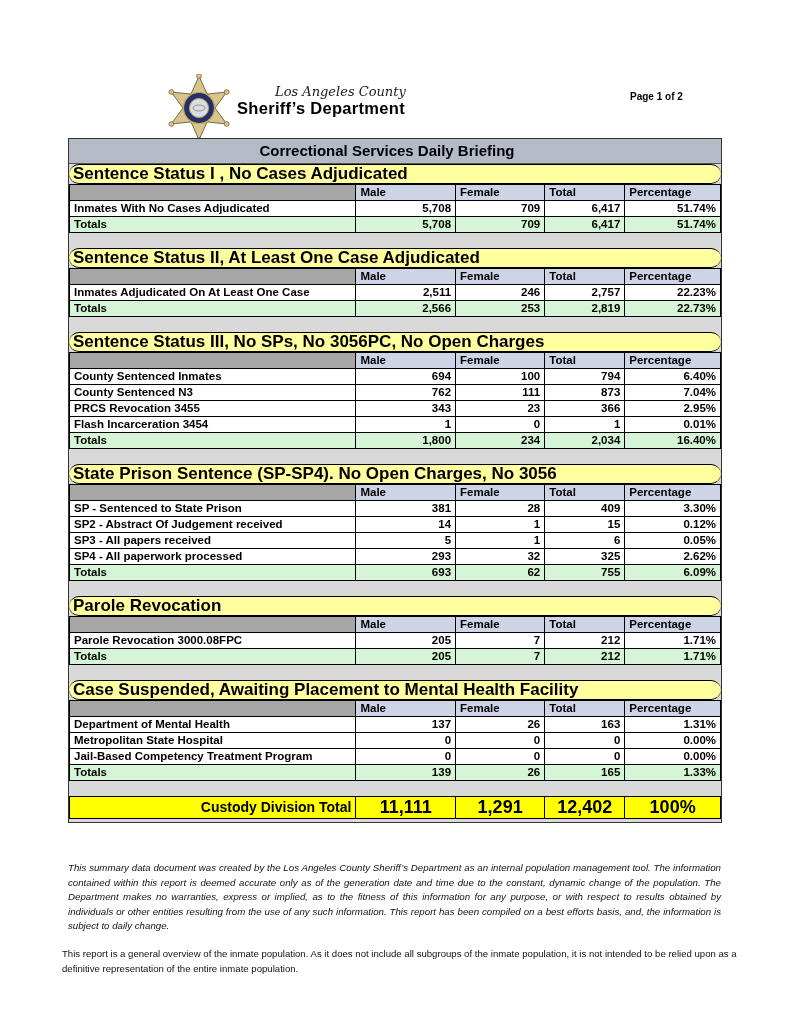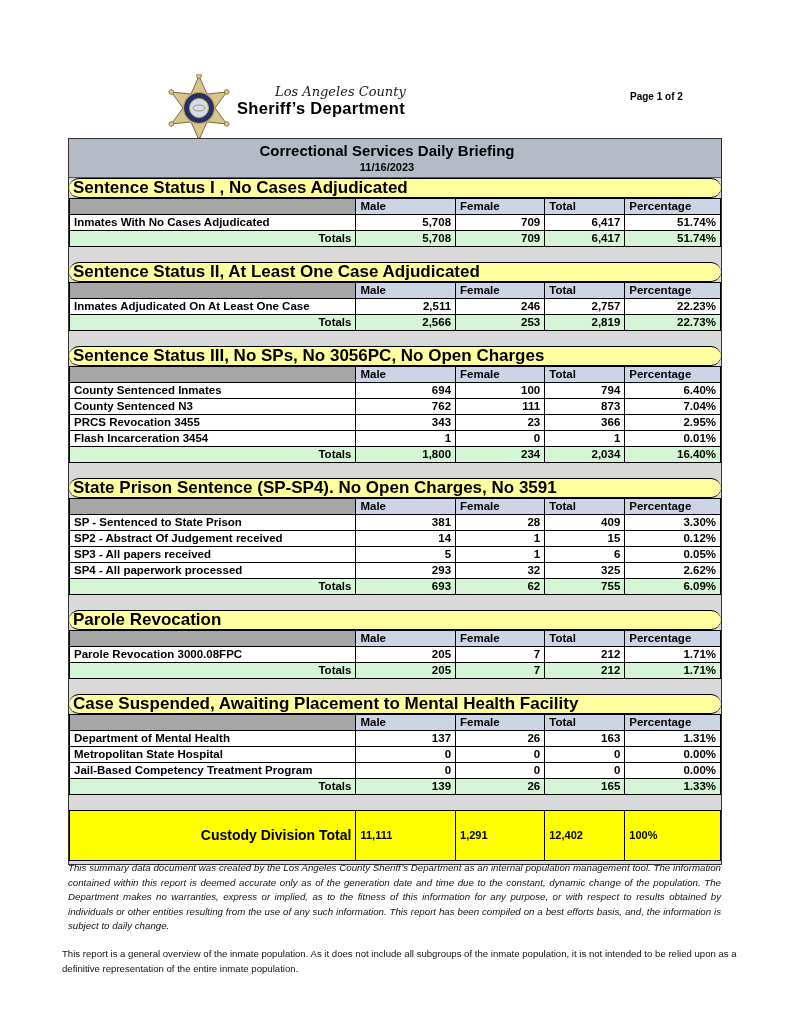--- a/index.html
+++ b/index.html
@@ -45,29 +45,29 @@
   col.c3 { width:12.3%; } col.c4 { width:14.7%; }
   .tbl td {
     border:1px solid #000; font-size:11.5px; font-weight:bold;
     line-height:13px; padding:1px 4px; background:#fff;
     overflow:hidden; white-space:nowrap;
   }
   td.hdr-spacer { background:#a6a6a6; border-right:1px solid #000; }
   td.colhdr { background:#cdd4e6; text-align:left; }
   .tbl td.num { text-align:right; }
   .tbl tr.totals td { background:#d6f5d6; }
-  .tbl td.tlabel { text-align:right; }
+  .tbl td.tlabel { text-align:left; }
 
   table.grand { width:100%; border-collapse:collapse; table-layout:fixed; }
   .grand td {
     border:1px solid #000; background:#ffff00; font-weight:bold;
-    padding:16px 4px; line-height:17px; white-space:nowrap; overflow:hidden;
+    padding:2px 4px; line-height:17px; white-space:nowrap; overflow:hidden;
   }
   .grand td.glabel { font-size:14px; text-align:right; }
-  .grand td.num { font-size:11px; text-align:left; }
+  .grand td.num { font-size:18px; text-align:center; }
 
   
   .disclaimer {
     position:absolute; left:68px; top:861px; width:653px;
     font-size:9.7px; font-style:italic; line-height:14.5px;
     text-align:justify; color:#111;
   }
   .bottom-note {
     position:absolute; left:62px; top:946px; width:676px;
     font-size:9.6px; line-height:15px; color:#111;
@@ -93,21 +93,20 @@
 </div>
 <div class="agency">
   <div class="agency-line1">Los Angeles County</div>
   <div class="agency-line2">Sheriff’s Department</div>
 </div>
 <div class="page-label">Page 1 of 2</div>
 
 <div class="report">
   <div class="titlebar">
     <div class="rpt-title">Correctional Services Daily Briefing</div>
-    <div class="rpt-date">11/16/2023</div>
   </div>
 
   <div class="section">
     <div class="sec-title">Sentence Status I , No Cases Adjudicated</div>
     <table class="tbl">
       <colgroup>
           <col class="c0">
           <col class="c1">
           <col class="c2">
           <col class="c3">
@@ -232,21 +231,21 @@
             <td class="num">1,800</td>
             <td class="num">234</td>
             <td class="num">2,034</td>
             <td class="num">16.40%</td>
           </tr>
         </tbody>
     </table>
   </div>
 
   <div class="section">
-    <div class="sec-title">State Prison Sentence (SP-SP4). No Open Charges, No 3591</div>
+    <div class="sec-title">State Prison Sentence (SP-SP4). No Open Charges, No 3056</div>
     <table class="tbl">
       <colgroup>
           <col class="c0">
           <col class="c1">
           <col class="c2">
           <col class="c3">
           <col class="c4">
         </colgroup>
       <thead>
           <tr>

